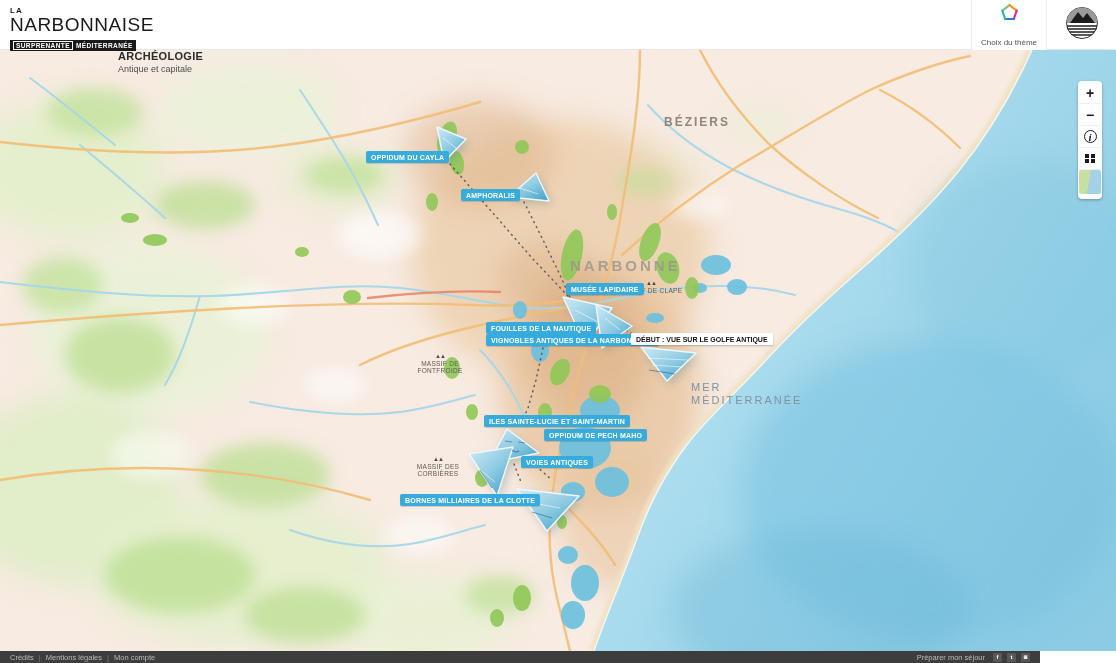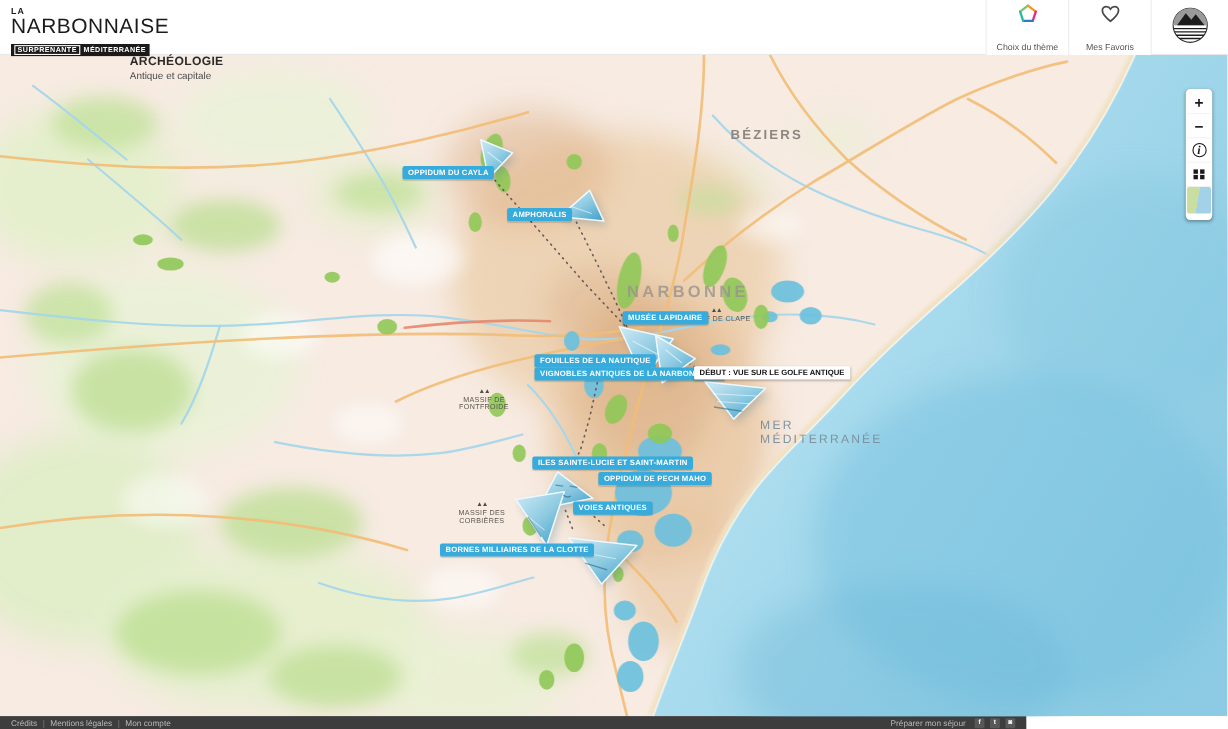--- a/index.html
+++ b/index.html
@@ -61,21 +61,21 @@
     border-bottom:1px solid #f0f0f0; }
   .ctrl-info { font-family:"Liberation Serif", serif; font-style:italic; font-size:11px;
     width:13px; height:13px; border:1px solid #1a1a1a; border-radius:50%; display:flex;
     align-items:center; justify-content:center; }
   .ctrl-grid { display:grid; grid-template-columns:4px 4px; grid-template-rows:4px 4px; gap:1.5px; }
   .ctrl-grid span { background:#1a1a1a; }
   .ctrl-minimap { width:22px; height:24px; border-radius:2px; cursor:pointer; border:0;
     background:linear-gradient(100deg,#c9dfa2 0 46%, #a3d2e8 46% 100%); }
 
   
-  .footer { position:relative; width:933px; height:12px; background:#3d3d3d; z-index:30;
+  .footer { position:relative; width:1040px; height:12px; background:#3d3d3d; z-index:30;
     display:flex; align-items:center; justify-content:space-between; padding:0 10px; }
   .f-left, .f-right { display:flex; align-items:center; gap:5px; }
   .f-link { font-size:7.5px; color:#b9b9b9; cursor:pointer; }
   .f-sep { font-size:7.5px; color:#7d7d7d; }
   .f-cta { font-size:7.5px; color:#b9b9b9; cursor:pointer; margin-right:3px; }
   .s-icon { width:9px; height:9px; background:#585858; color:#fff; font-size:6px; font-weight:bold;
     display:flex; align-items:center; justify-content:center; cursor:pointer; border-radius:1px; }
 </style>
 </head>
 <body>
@@ -98,28 +98,20 @@
       <span class="nicon">
         <svg width="19" height="19" viewBox="0 0 20 20" fill="none" stroke-width="2.2" stroke-linecap="round">
           <path d="M2.5,8 L10,2.2" stroke="#7cc576"></path>
           <path d="M10,2.2 L17.5,8" stroke="#f7941e"></path>
           <path d="M17.5,8 L14.6,16.8" stroke="#ec268f"></path>
           <path d="M14.6,16.8 L5.4,16.8" stroke="#2e7ac4"></path>
           <path d="M5.4,16.8 L2.5,8" stroke="#2bb6a3"></path>
         </svg>
       </span>
       <span class="nlabel">Choix du thème</span>
-    </button>
-    <button class="nav-item">
-      <span class="nicon">
-        <svg width="19" height="17" viewBox="0 0 20 18" fill="none" stroke="#4a4a4a" stroke-width="1.7">
-          <path d="M10,16.2 C4.4,11.6 2.2,8.4 2.2,5.8 C2.2,3.7 3.9,2.1 6,2.1 C7.7,2.1 9.2,3.1 10,4.5 C10.8,3.1 12.3,2.1 14,2.1 C16.1,2.1 17.8,3.7 17.8,5.8 C17.8,8.4 15.6,11.6 10,16.2 Z"></path>
-        </svg>
-      </span>
-      <span class="nlabel">Mes Favoris</span>
     </button>
     <div class="park-logo-cell">
       <span>
         <svg width="38" height="38" viewBox="0 0 38 38">
           <defs>
               <clipPath id="circ">
                 <circle cx="19" cy="19" r="15.5"></circle>
               </clipPath>
             </defs>
           <circle cx="19" cy="19" r="15.5" fill="#fff" stroke="#2b2b2b" stroke-width="1"></circle>

